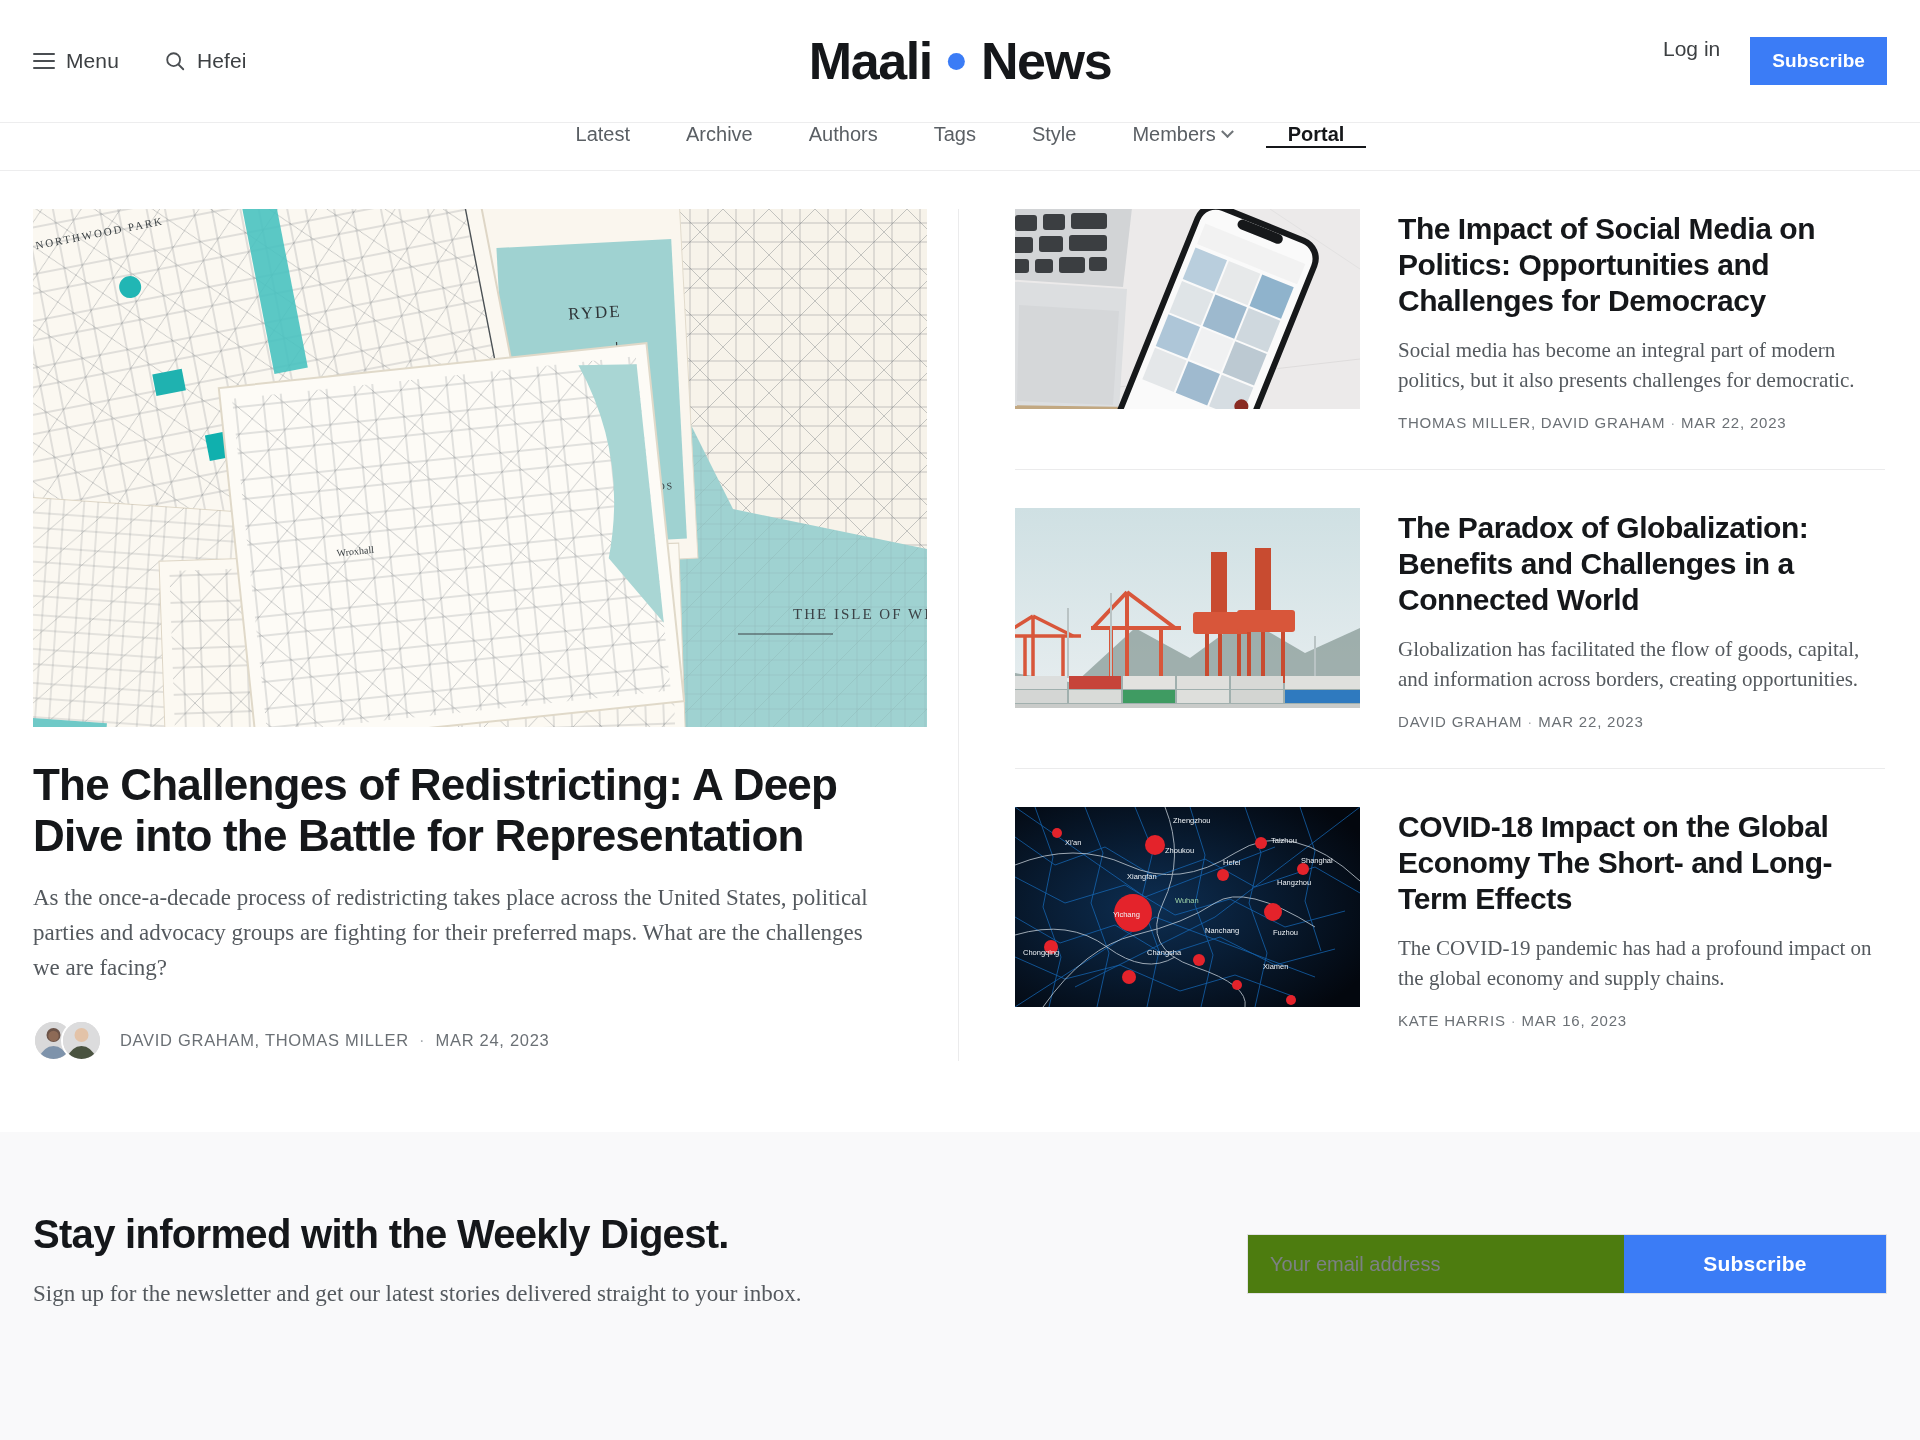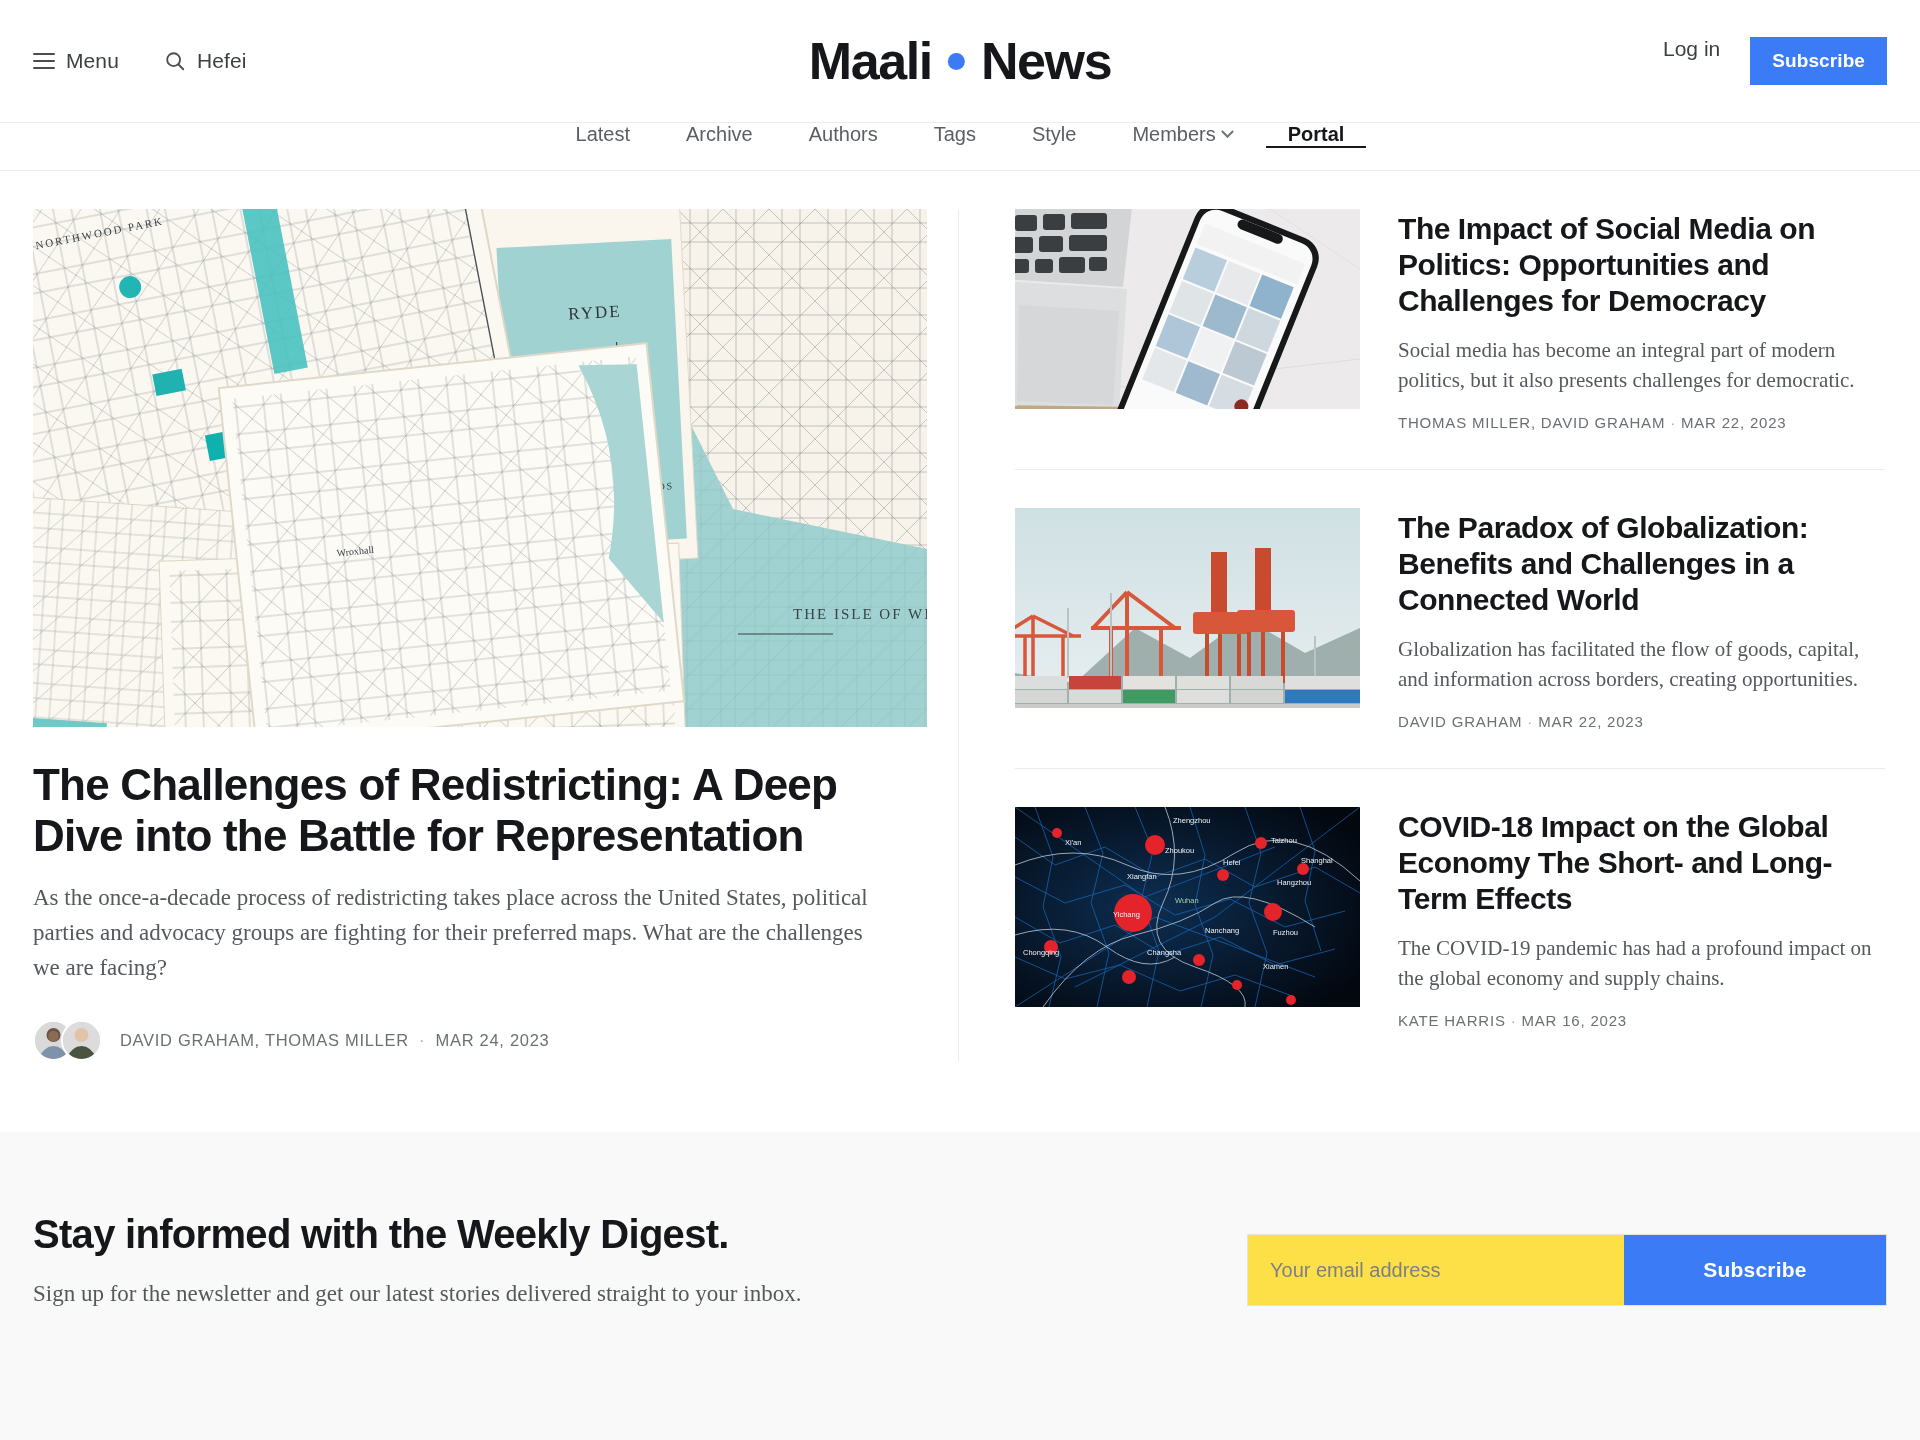--- a/index.html
+++ b/index.html
@@ -141,22 +141,22 @@
   .nl-left { width: 900px; }
   .nl-title {
     font-size: 40px; font-weight: 800; color: #15171a; letter-spacing: -.7px;
   }
   .nl-sub {
     font-family: "Liberation Serif", serif;
     font-size: 23px; line-height: 1.5; color: #54595e;
     margin-top: 20px; max-width: 800px;
   }
   .nl-form {
-    margin-left: auto; display: flex; width: 640px; height: 72px;
-    background: #fde047; border: 1px solid #e3e3e5;
+    margin-left: auto; display: flex; width: 640px; height: 60px;
+    background: #4d7c0f; border: 1px solid #e3e3e5;
     margin-top: 22px;
   }
   .nl-input {
     flex: 1; border: none; outline: none; background: transparent;
     padding: 0 22px; font-size: 20px; color: #15171a;
     font-family: "Liberation Sans", sans-serif;
   }
   .nl-input::placeholder { color: #7c8085; }
   .nl-btn {
     width: 262px; background: #3b7cf6; color: #fff; border: none;

